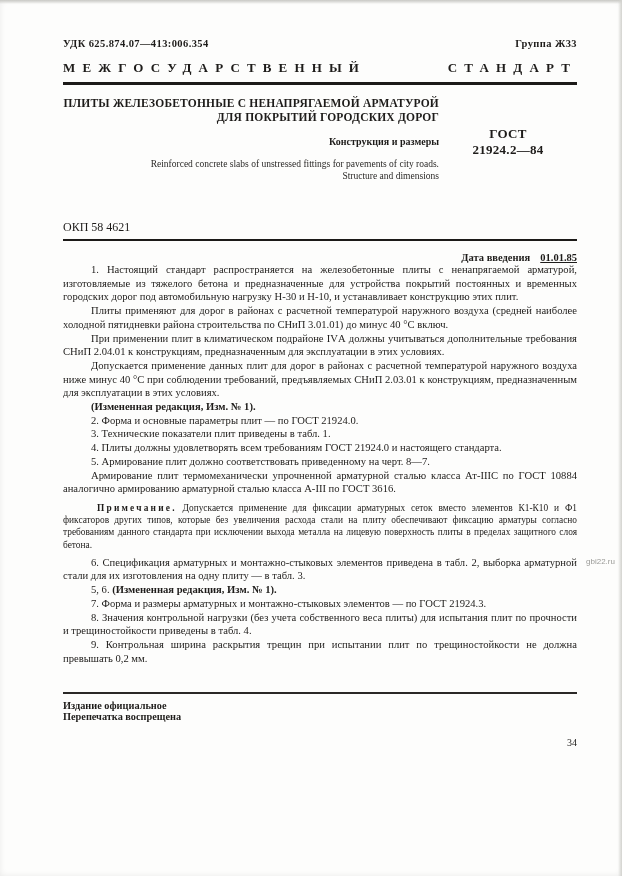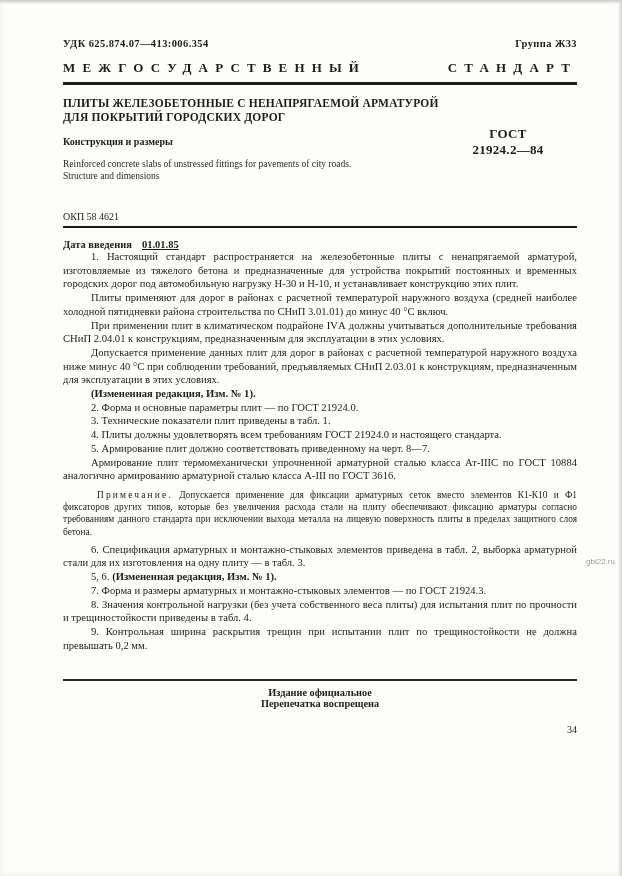--- a/index.html
+++ b/index.html
@@ -15,46 +15,46 @@
   }
   .page::before{
     content:"";position:absolute;left:0;top:0;right:0;height:4px;
     background:linear-gradient(#c9c9c5,rgba(255,255,255,0));pointer-events:none;
   }
   .page::after{
     content:"";position:absolute;right:0;top:0;bottom:0;width:4px;
     background:linear-gradient(to left,#d3d3cf,rgba(255,255,255,0));pointer-events:none;
   }
   .content{position:absolute;left:63px;top:0;width:514px;}
-  .row-split{display:flex;justify-content:space-between;align-items:center;}
+  .row-split{display:flex;justify-content:space-between;align-items:flex-start;}
   .udk-row{margin-top:38px;font-size:10.5px;font-weight:bold;letter-spacing:.4px;}
   .std-row{margin-top:11px;font-size:13px;font-weight:bold;}
   .std-row span{letter-spacing:.55em;}
   .rule-thick{height:2.5px;background:#1c1a18;margin-top:6px;}
   .head-block{position:relative;margin-top:11px;min-height:108px;}
-  .title-col{width:376px;text-align:left;}
+  .title-col{width:376px;text-align:right;}
   .title-ru{font-size:11.5px;font-weight:bold;line-height:14px;letter-spacing:.2px;}
   .subtitle{font-size:10px;font-weight:bold;margin-top:12px;}
   .title-en{font-size:9.5px;line-height:12.5px;margin-top:11px;color:#2a2826;}
   .gost-box{position:absolute;right:0;top:30px;width:138px;text-align:center;
     font-size:13px;font-weight:bold;line-height:16.5px;letter-spacing:.3px;}
-  .okp{font-size:10px;margin-top:7px;}
+  .okp{font-size:12px;margin-top:16px;}
   .rule2{height:2.5px;background:#1c1a18;margin-top:4px;}
-  .date-row{margin-top:11px;font-size:10.5px;font-weight:bold;}
+  .date-row{margin-top:11px;text-align:right;font-size:10.5px;font-weight:bold;}
   .date-row .date{text-decoration:underline;margin-left:10px;}
   .body-text{}
   .body-text p{
     margin:0;font-size:10.6px;line-height:13.7px;
     text-align:justify;text-indent:28px;
   }
   .body-text p.bold{font-weight:bold;}
   .body-text p.note{
     font-size:9.4px;line-height:12.2px;margin:6px 0 5px 0;text-indent:34px;
   }
-  .body-text .sp{letter-spacing:2.2px;}
+  .body-text .sp{letter-spacing:2.2px;font-weight:bold;}
   .body-text .b{font-weight:bold;}
   .footer-rule{height:1.2px;background:#2a2826;margin-top:27px;}
   .footer-row{margin-top:6px;font-size:10.3px;font-weight:bold;flex-direction:column;}
   .page-num{text-align:right;font-size:10px;margin-top:15px;}
   .watermark{
     position:absolute;left:586px;top:557px;font-size:8px;color:#9a9a97;
     font-family:"Liberation Sans","DejaVu Sans",sans-serif;
   }
 </style>
 </head>

